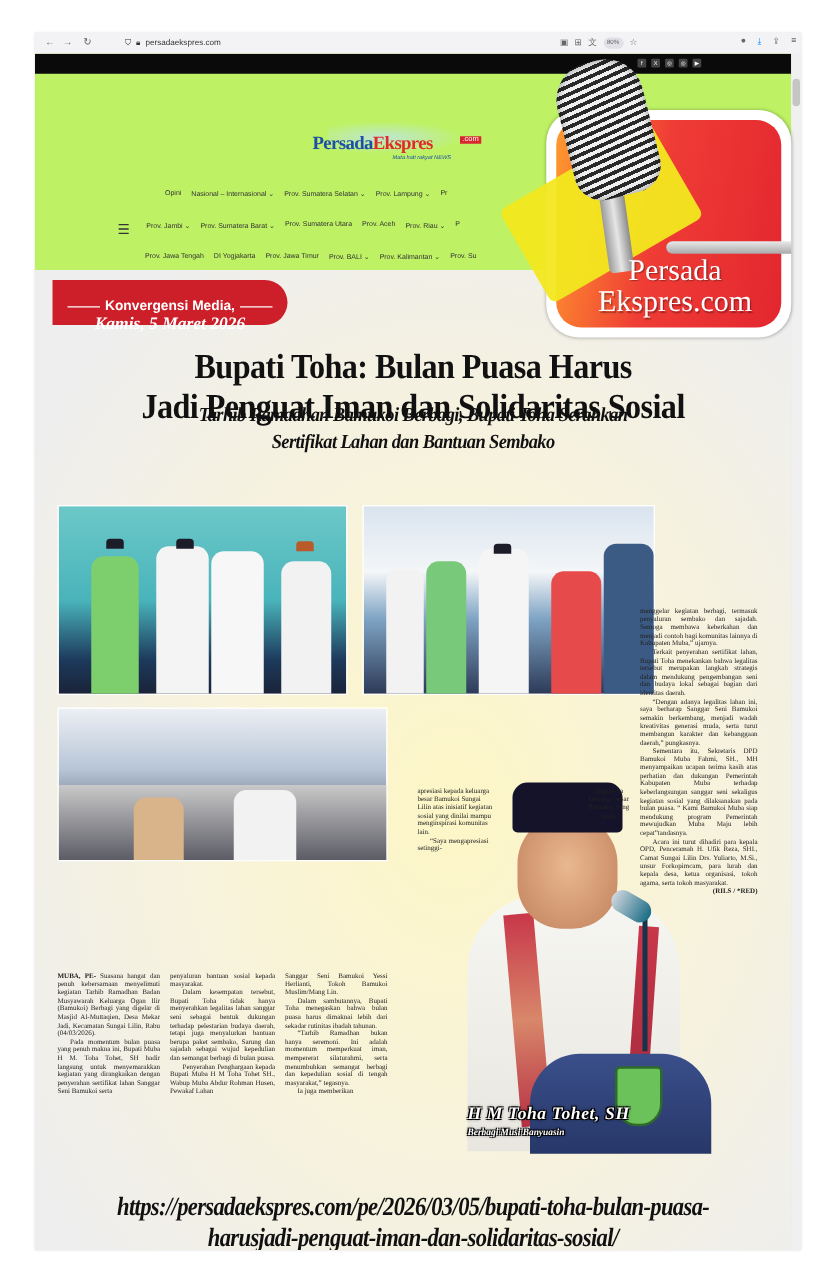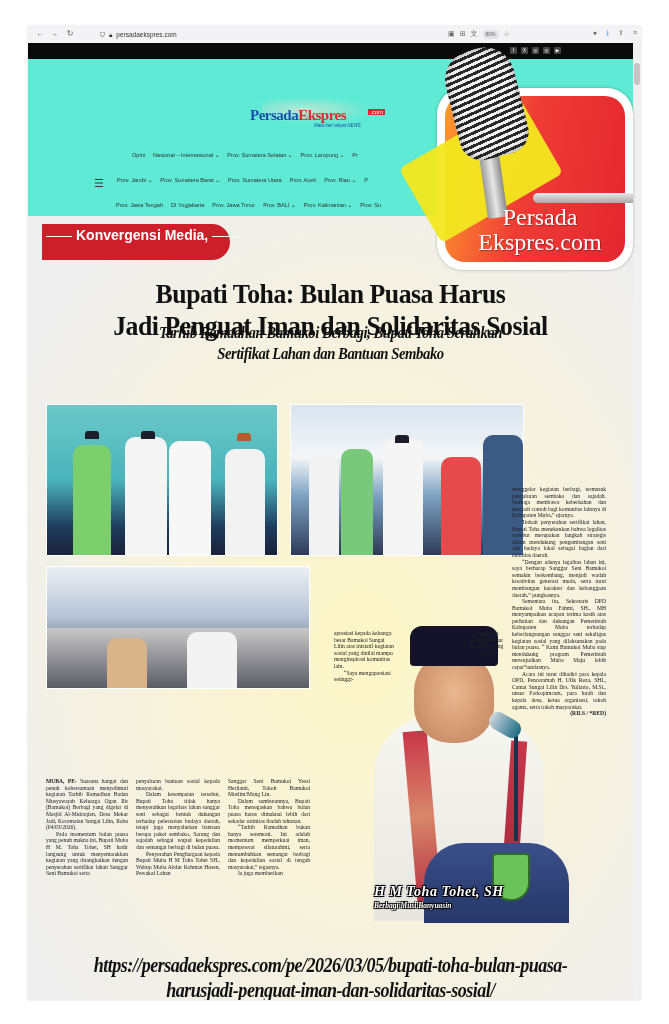--- a/index.html
+++ b/index.html
@@ -10,21 +10,21 @@
   .browser { position: absolute; left: 28px; top: 26px; width: 613px; height: 974px; background: #ededf0; box-shadow: 0 0 2px rgba(0,0,0,.15); }
   .toolbar { position: absolute; left: 0; top: 0; width: 613px; height: 17px; background: #f3f3f5; display: flex; align-items: center; font-size: 7px; color: #555; }
   .tb-btn { width: 12px; text-align: center; color: #666; font-size: 8px; cursor: pointer; }
   .urlbar { position: absolute; left: 72px; top: 2px; width: 390px; height: 13px; display: flex; align-items: center; gap: 4px; font-size: 6.5px; color: #333; }
   .url-right { position: absolute; left: 420px; top: 3px; display: flex; gap: 5px; align-items: center; font-size: 7px; color: #666; }
   .zoom-pill { background: #e0e0e6; border-radius: 6px; padding: 0 3px; font-size: 5px; height: 9px; line-height: 9px; }
   .tb-right { position: absolute; right: 4px; top: 3px; display: flex; gap: 9px; font-size: 7px; color: #666; }
   .tb-right .dl { color: #0a84ff; }
 
   
-  .site { position: absolute; left: 0; top: 17px; width: 605px; height: 957px; background: #5eead4; overflow: hidden; }
+  .site { position: absolute; left: 0; top: 17px; width: 605px; height: 957px; background: #bef264; overflow: hidden; }
   .scrollbar { position: absolute; right: 0; top: 17px; width: 8px; height: 957px; background: #f0f0f0; }
   .scroll-thumb { position: absolute; left: 1px; top: 20px; width: 6px; height: 22px; background: #c5c5c5; border-radius: 3px; }
   .topbar { height: 16px; background: #0a0a0a; position: relative; }
   .social { position: absolute; left: 482px; top: 4px; display: flex; gap: 4px; }
   .social span { width: 7px; height: 7px; background: #444; color: #fff; font-size: 4.5px; text-align: center; line-height: 7px; border-radius: 1px; }
 
   .logo-area { position: absolute; left: 222px; top: 60px; width: 140px; height: 32px; }
   .logo-map { position: absolute; left: 12px; top: -6px; width: 110px; height: 26px; background: radial-gradient(ellipse at 40% 50%, #bfe6d4 0%, rgba(255,255,255,0) 70%); }
   .logo-text { position: absolute; left: 0; top: 4px; font-family: "Liberation Serif", serif; font-weight: bold; font-size: 15px; color: #1c4fa8; letter-spacing: -0.5px; white-space: nowrap; }
   .logo-text .ek { color: #e02b2b; }
@@ -33,21 +33,21 @@
 
   .nav { position: absolute; left: 0; top: 96px; width: 605px; height: 120px; }
   .nav-row { position: absolute; display: flex; gap: 8px; font-size: 5.6px; color: #333; white-space: nowrap; }
   .nav-row span { cursor: pointer; }
   .hamburger { position: absolute; left: 66px; top: 38px; font-size: 11px; color: #333; cursor: pointer; }
   .nav-sep { position: absolute; left: 0; top: 124px; width: 605px; height: 8px; background: #ececf0; }
 
   
   .card { position: absolute; left: 0; top: 173px; width: 605px; height: 784px; background: radial-gradient(ellipse at 55% 55%, #fdf6c6 0%, #f8f3da 40%, #eeeeee 85%); }
   .date-badge { position: absolute; left: 14px; top: 8px; width: 188px; height: 36px; background: #cc1f2a; border-radius: 0 20px 20px 0; color: #fff; text-align: center; }
-  .date-top { font-size: 14px; font-weight: bold; margin-top: 3px; white-space: nowrap; }
+  .date-top { font-size: 11px; font-weight: bold; margin-top: 15px; white-space: nowrap; }
   .date-top::before, .date-top::after { content: ""; display: inline-block; width: 26px; height: 1px; background: #fff; vertical-align: middle; margin: 0 4px; }
   .date-main { font-family: "Liberation Serif", serif; font-style: italic; font-weight: bold; font-size: 14px; margin-top: 1px; }
 
   .headline { position: absolute; left: 0; width: 605px; text-align: center; font-family: "Liberation Serif", serif; font-weight: bold; color: #111; letter-spacing: -0.5px; }
   .h1 { top: 62px; font-size: 28px; line-height: 32px; transform: scaleX(0.92); }
   .h2 { top: 106px; font-size: 16px; line-height: 21px; font-style: italic; font-weight: bold; transform: scaleX(0.92); }
 
   .photo { position: absolute; overflow: hidden; border: 1px solid #fff; }
   .p1 { left: 18px; top: 188px; width: 232px; height: 152px; background: linear-gradient(180deg, #6cc8c8 0%, #49b4bb 50%, #1d3a5c 82%, #1a2338 100%); }
   .p2 { left: 262px; top: 188px; width: 234px; height: 152px; background: linear-gradient(180deg, #d9e4ef 0%, #f4f6f8 35%, #7fa4c4 60%, #2d3a58 100%); }
@@ -173,20 +173,21 @@
           <span>Gaya Hidup ⌄</span>
           <span>Hukum &amp; Kriminal</span>
           <span>DPRD</span>
         </div>
         <div class="nav-sep" style="top:108px;"></div>
       </div>
 
       <div class="card">
         <div class="date-badge">
           <div class="date-top">Konvergensi Media,</div>
+          <div class="date-main">Kamis, 5 Maret 2026</div>
         </div>
 
         <div class="headline h1">
           <div>Bupati Toha: Bulan Puasa Harus</div>
           <div>Jadi Penguat Iman dan Solidaritas Sosial</div>
         </div>
         <div class="headline h2">
           <div>Tarhib Ramadhan Bamukoi Berbagi, Bupati Toha Serahkan</div>
           <div>Sertifikat Lahan dan Bantuan Sembako</div>
         </div>

